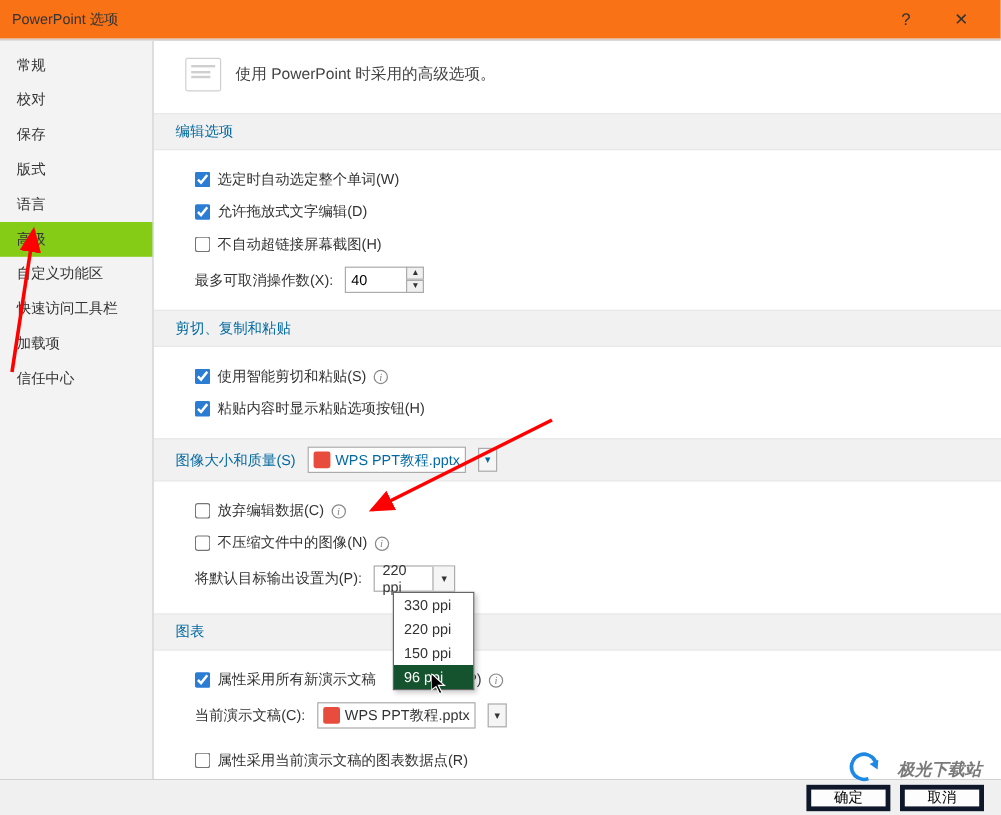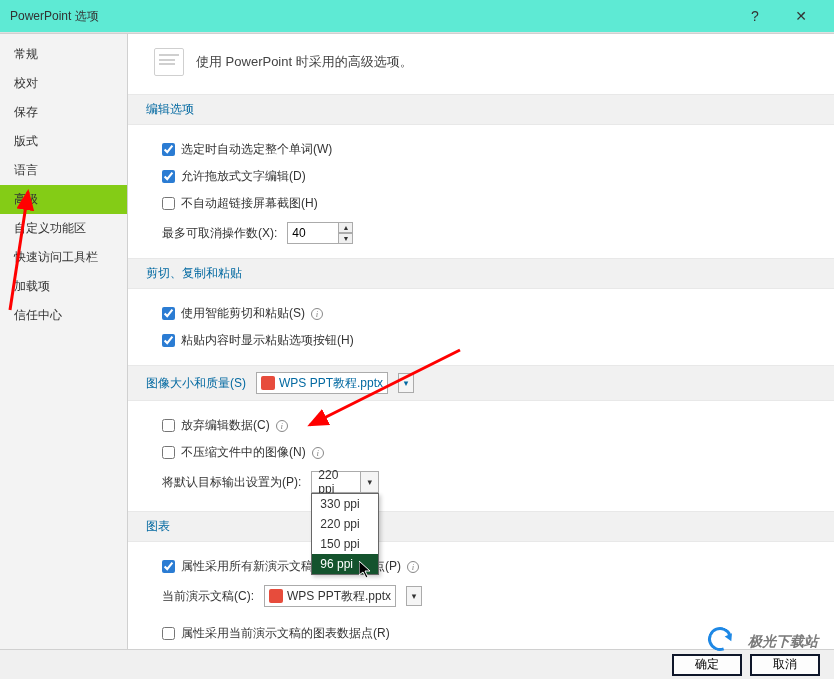--- a/index.html
+++ b/index.html
@@ -1,18 +1,18 @@
 <!DOCTYPE html>
 <html><head>
 <meta charset="utf-8">
 <style>
 * { box-sizing: border-box; margin: 0; padding: 0; font-family: "Microsoft YaHei", "Segoe UI", sans-serif; }
 body { background: #fff; width: 834px; height: 679px; overflow: hidden; position: relative; }
 
-.titlebar { height: 32px; display: flex; align-items: center; padding: 16px 10px; border-bottom: 1px solid #e0e0e0; background: #5eead4; }
+.titlebar { height: 32px; display: flex; align-items: center; padding: 16px 10px; border-bottom: 1px solid #e0e0e0; background: #f97316; }
 .titlebar-text { font-size: 12px; color: #333; flex: 1; }
 .titlebar-btn { width: 46px; height: 32px; display: flex; align-items: center; justify-content: center; font-size: 14px; color: #333; cursor: default; }
 
 .main-area { display: flex; height: 618px; border-top: 1px solid #d0d0d0; }
 
 .sidebar { width: 128px; background: #f3f3f3; border-right: 1px solid #d0d0d0; padding-top: 6px; display: flex; flex-direction: column; gap: 0; }
 .sidebar-item { padding: 6px 14px; font-size: 12px; color: #333; cursor: default; }
 .sidebar-item.active { background: #84cc16; }
 
 .content { flex: 1; background: #fff; overflow-y: auto; padding: 14px 20px 0 20px; position: relative; }
@@ -37,28 +37,28 @@
 
 .file-select { display: inline-flex; align-items: center; border: 1px solid #ababab; height: 22px; padding: 0 4px; gap: 4px; font-size: 12px; background: #fff; }
 .file-icon { width: 14px; height: 14px; background: #e74c3c; border-radius: 2px; display: inline-block; }
 .dropdown-arrow { width: 16px; height: 20px; border: 1px solid #ababab; display: inline-flex; align-items: center; justify-content: center; font-size: 9px; background: #f5f5f5; }
 
 .ppi-select-wrap { position: relative; display: inline-block; }
 .ppi-select { display: flex; align-items: center; border: 1px solid #ababab; height: 22px; width: 68px; }
 .ppi-value { flex: 1; padding: 0 6px; font-size: 12px; }
 .ppi-arrow { width: 18px; height: 20px; border-left: 1px solid #ababab; display: flex; align-items: center; justify-content: center; font-size: 9px; background: #f5f5f5; }
 
-.ppi-dropdown { position: absolute; top: 22px; left: 0; width: 68px; border: 1px solid #666; background: #fff; z-index: 10; box-shadow: 2px 2px 4px rgba(0,0,0,0.2); }
+.ppi-dropdown { position: absolute; top: 22px; left: 16px; width: 68px; border: 1px solid #666; background: #fff; z-index: 10; box-shadow: 2px 2px 4px rgba(0,0,0,0.2); }
 .ppi-option { padding: 3px 8px; font-size: 12px; color: #333; }
 .ppi-option.highlighted { background: #14532d; color: #fff; }
 
 .cursor-svg { position: absolute; z-index: 20; pointer-events: none; }
 
 .footer { position: absolute; bottom: 0; left: 0; right: 0; height: 30px; display: flex; align-items: center; justify-content: flex-end; padding: 0 14px; background: #f0f0f0; border-top: 1px solid #d0d0d0; gap: 8px; }
-.footer-btn { min-width: 70px; height: 22px; border: 2px solid #0f172a; background: #fdfdfd; font-size: 12px; display: flex; align-items: center; justify-content: center; }
+.footer-btn { min-width: 70px; height: 22px; border: 4px solid #0f172a; background: #fdfdfd; font-size: 12px; display: flex; align-items: center; justify-content: center; }
 
 .watermark { position: absolute; bottom: 28px; right: 16px; display: flex; align-items: flex-end; gap: 16px; font-size: 14px; font-style: italic; color: #7a7a7a; font-weight: bold; z-index: 2; }
 .wm-circle { width: 24px; height: 24px; border: 3px solid #1e88e5; border-radius: 50%; border-right-color: transparent; transform: rotate(25deg); position: relative; }
 .wm-circle::after { content: ""; position: absolute; width: 0; height: 0; border-left: 7px solid #1e88e5; border-top: 4px solid transparent; border-bottom: 4px solid transparent; right: -3px; top: 0; transform: rotate(40deg); }
 
 .arrow-svg { position: absolute; z-index: 5; pointer-events: none; }
 </style>
 </head>
 <body>
 

